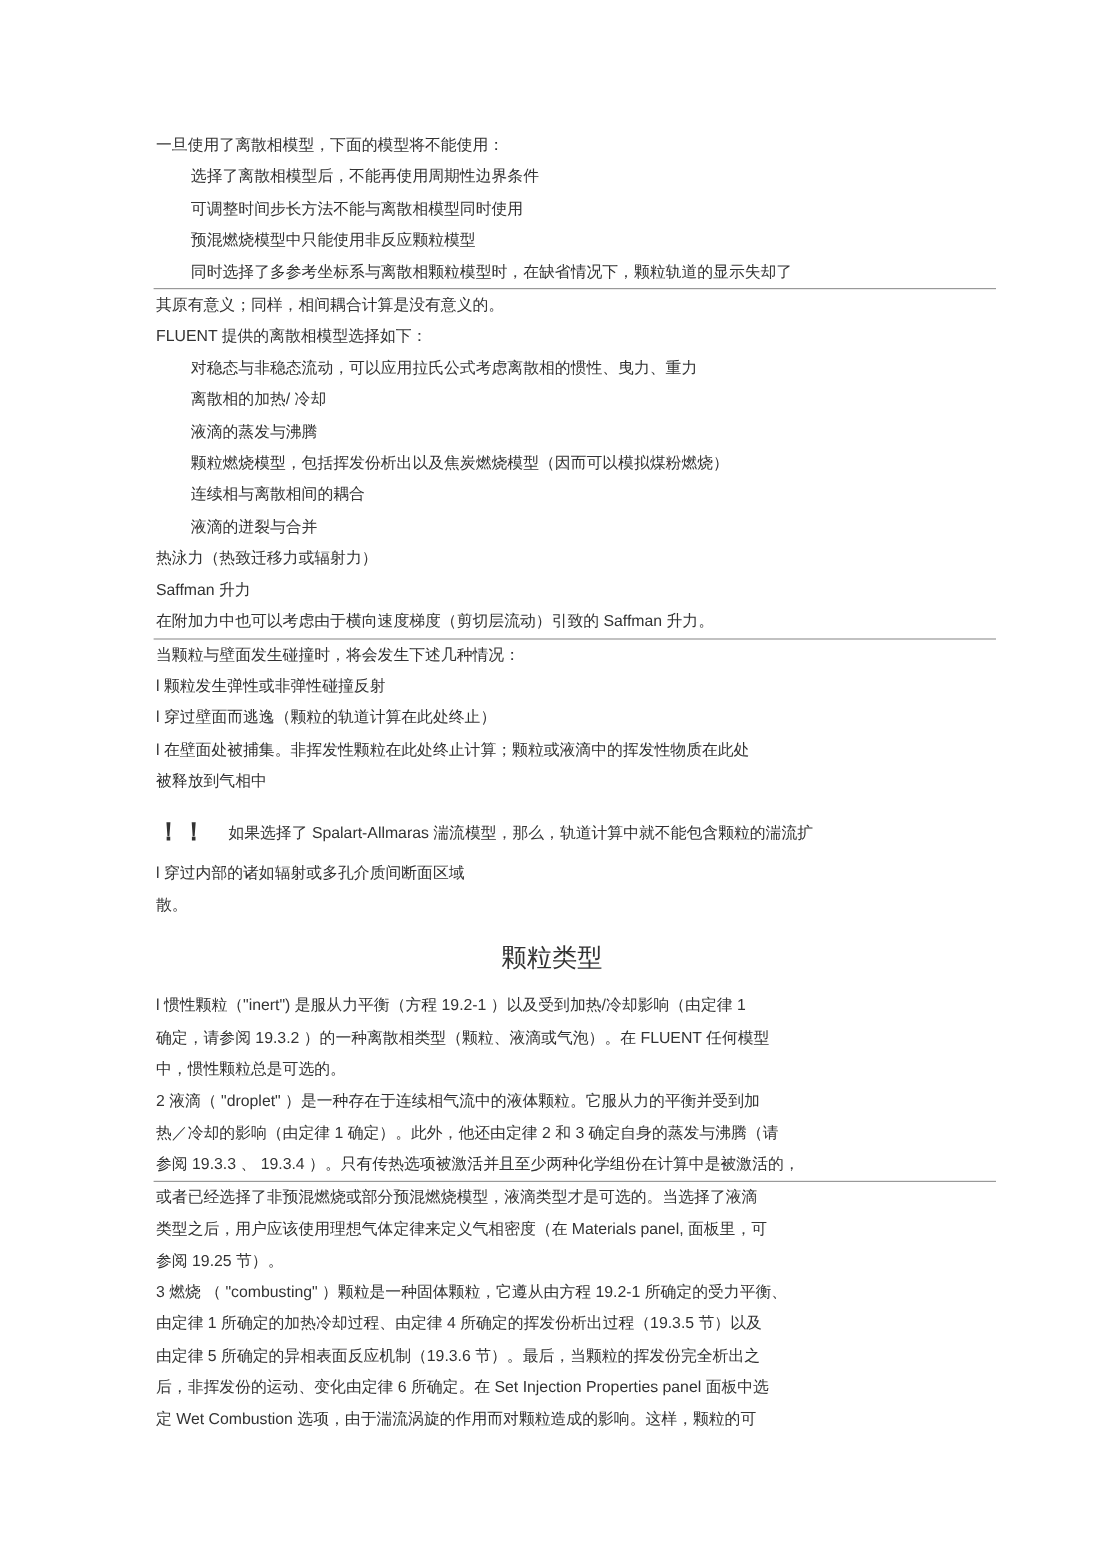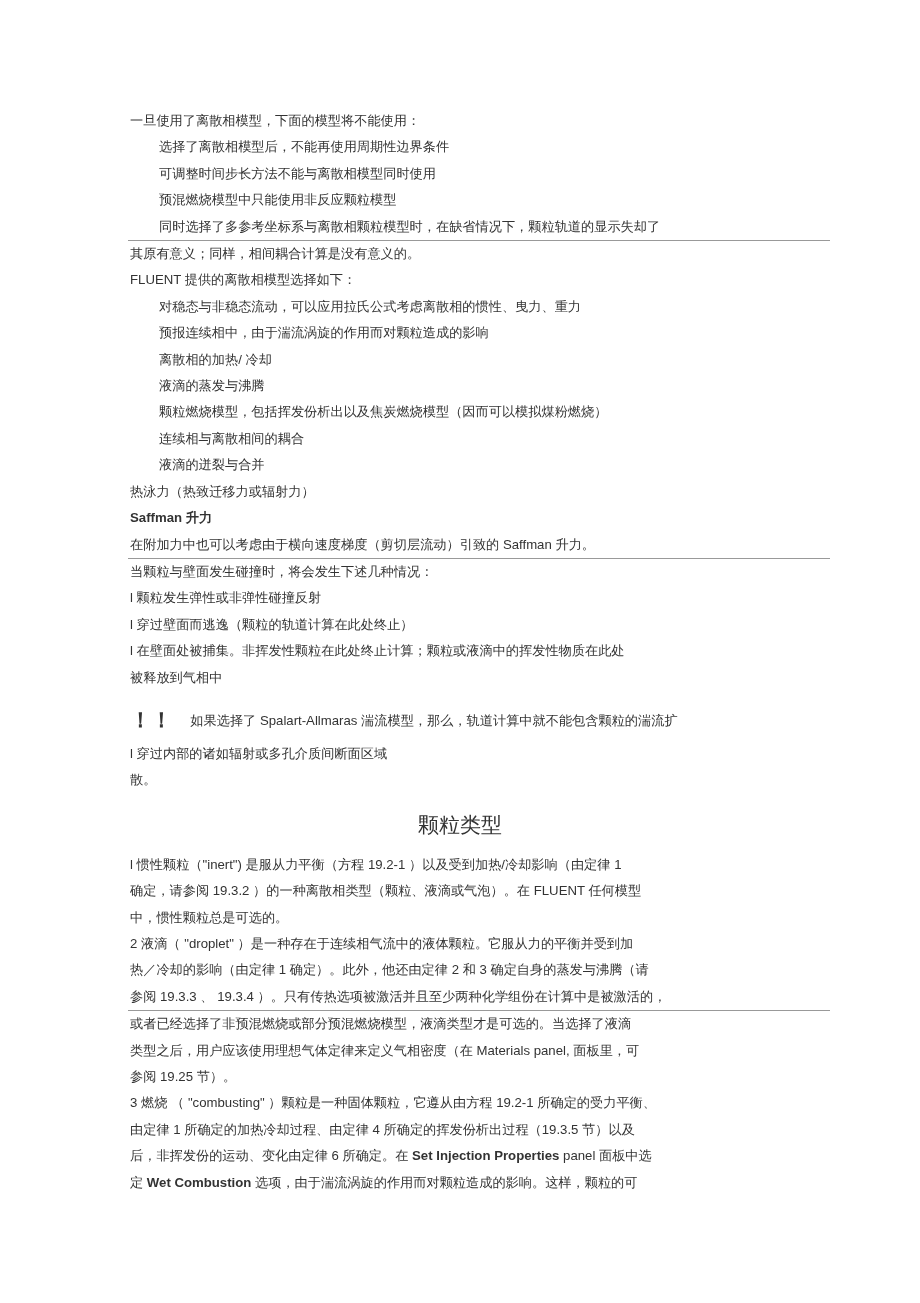--- a/index.html
+++ b/index.html
@@ -10,40 +10,39 @@
     width: 920px;
   }
   .page {
     padding: 108px 130px 70px 130px;
     font-size: 13.2px;
     line-height: 2.0;
   }
   .p { margin: 0; }
   .indent { padding-left: 2.2em; }
   .rule { border-top: 1px solid #999; margin-left: -2px; margin-right: -40px; }
-  .bold { font-weight: 700; }
+  .bold { font-weight: 400; }
   .warn { font-size: 21px; font-weight: 700; vertical-align: -2px; }
   .h-section { font-size: 21px; font-family: "SimSun","Songti SC",serif; margin: 10px 0 6px 0; text-align: center; }
 </style>
 </head>
 <body>
 
 <div class="page">
 
   <p class="p">一旦使用了离散相模型，下面的模型将不能使用：</p>
   <p class="p indent">选择了离散相模型后，不能再使用周期性边界条件</p>
   <p class="p indent">可调整时间步长方法不能与离散相模型同时使用</p>
   <p class="p indent">预混燃烧模型中只能使用非反应颗粒模型</p>
   <p class="p indent">同时选择了多参考坐标系与离散相颗粒模型时，在缺省情况下，颗粒轨道的显示失却了</p>
   <div class="rule"></div>
   <p class="p">其原有意义；同样，相间耦合计算是没有意义的。</p>
 
   <p class="p">FLUENT 提供的离散相模型选择如下：</p>
   <p class="p indent">对稳态与非稳态流动，可以应用拉氏公式考虑离散相的惯性、曳力、重力</p>
-  <p class="p indent">预报连续相中，由于湍流涡旋的作用而对颗粒造成的影响</p>
   <p class="p indent">离散相的加热/ 冷却</p>
   <p class="p indent">液滴的蒸发与沸腾</p>
   <p class="p indent">颗粒燃烧模型，包括挥发份析出以及焦炭燃烧模型（因而可以模拟煤粉燃烧）</p>
   <p class="p indent">连续相与离散相间的耦合</p>
   <p class="p indent">液滴的迸裂与合并</p>
   <p class="p">热泳力（热致迁移力或辐射力）</p>
 
   <p class="p bold">Saffman 升力</p>
   <p class="p">在附加力中也可以考虑由于横向速度梯度（剪切层流动）引致的 Saffman 升力。</p>
   <div class="rule"></div>
@@ -70,20 +69,21 @@
   <p class="p">2  液滴（ "droplet" ）是一种存在于连续相气流中的液体颗粒。它服从力的平衡并受到加</p>
   <p class="p">热／冷却的影响（由定律  1 确定）。此外，他还由定律  2 和 3 确定自身的蒸发与沸腾（请</p>
   <p class="p">参阅  19.3.3 、  19.3.4 ）。只有传热选项被激活并且至少两种化学组份在计算中是被激活的，</p>
   <div class="rule"></div>
   <p class="p">或者已经选择了非预混燃烧或部分预混燃烧模型，液滴类型才是可选的。当选择了液滴</p>
   <p class="p">类型之后，用户应该使用理想气体定律来定义气相密度（在 Materials panel, 面板里，可</p>
   <p class="p">参阅  19.25 节）。</p>
 
   <p class="p">3  燃烧 （ "combusting" ）颗粒是一种固体颗粒，它遵从由方程 19.2-1 所确定的受力平衡、</p>
   <p class="p">由定律 1 所确定的加热冷却过程、由定律 4 所确定的挥发份析出过程（19.3.5 节）以及</p>
+  <p class="p">由定律 5 所确定的异相表面反应机制（19.3.6 节）。最后，当颗粒的挥发份完全析出之</p>
   <p class="p">
     <span>后，非挥发份的运动、变化由定律  6 所确定。在 </span><span class="bold">Set Injection Properties</span><span> panel 面板中选</span>
   </p>
   <p class="p">
     <span>定 </span><span class="bold">Wet Combustion</span><span> 选项，由于湍流涡旋的作用而对颗粒造成的影响。这样，颗粒的可</span>
   </p>
 
 </div>
 
 </body></html>

